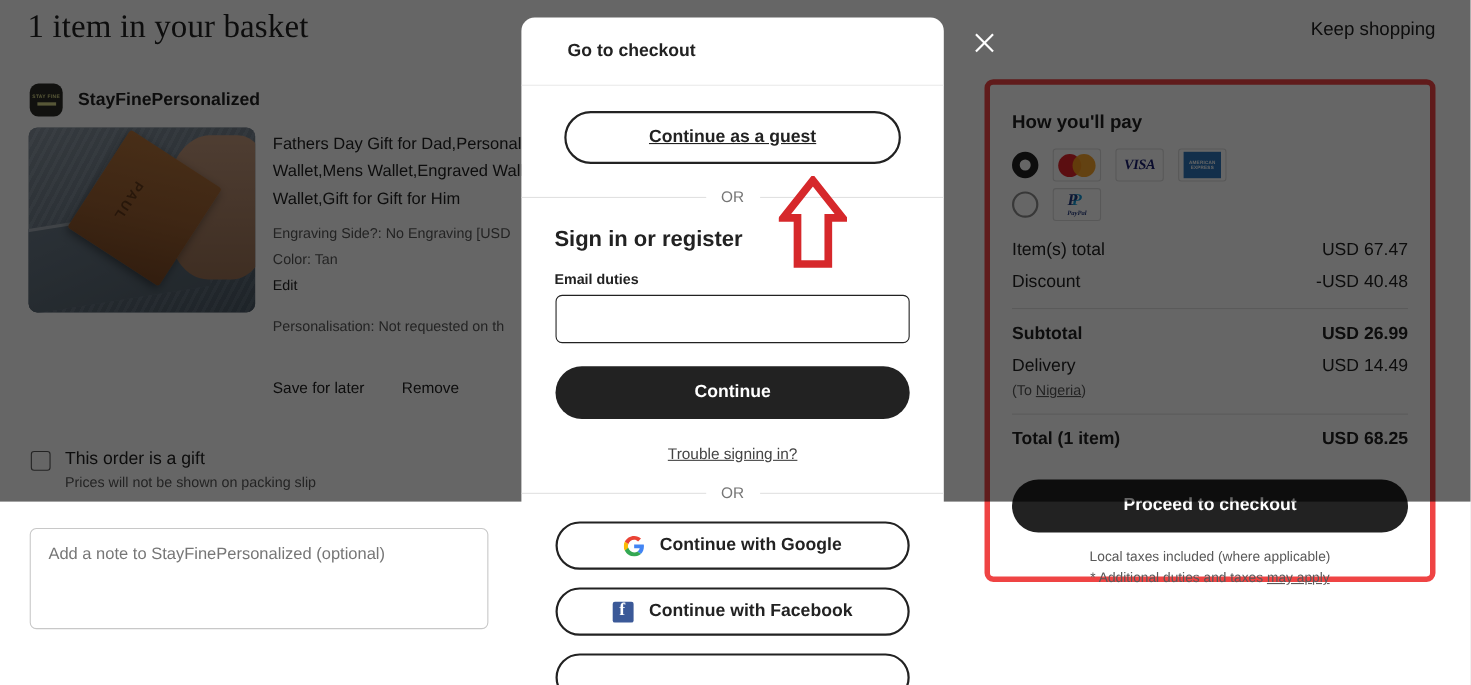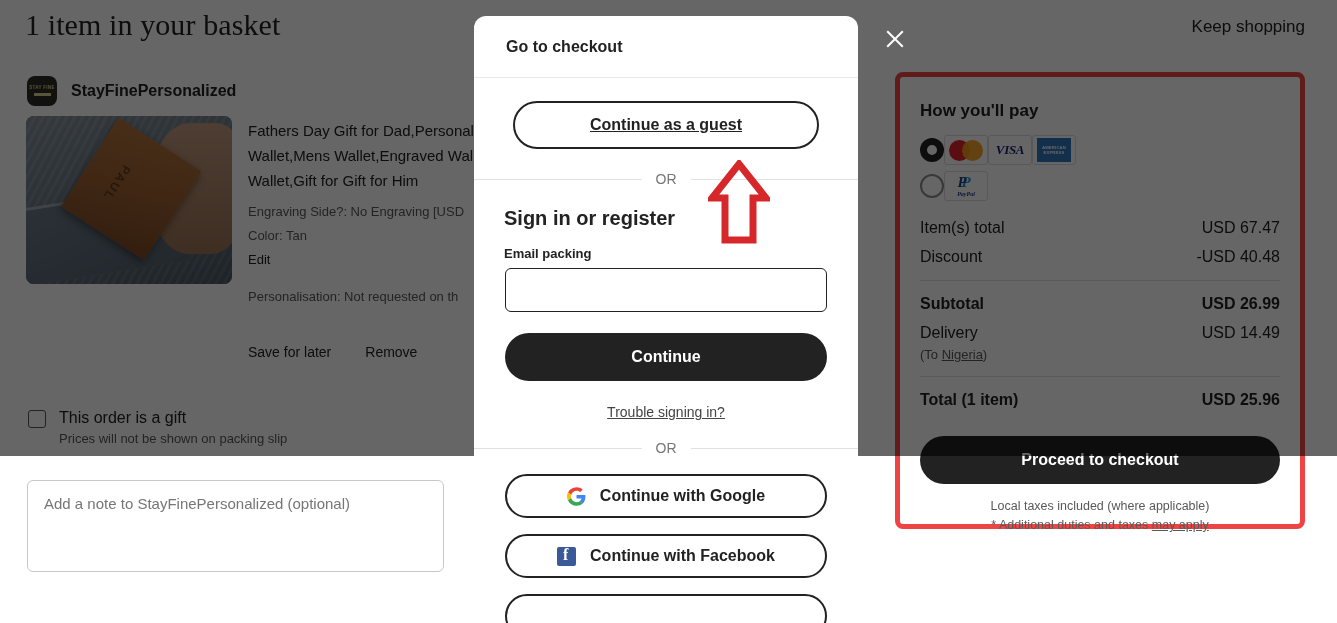--- a/index.html
+++ b/index.html
@@ -93,21 +93,21 @@
   }
 
   
   .summary {
     position: absolute; left: 895px; top: 72px; width: 410px; height: 457px;
     background: #ffffff; border: 5px solid #ef4444; border-radius: 8px;
     padding: 24px 20px;
   }
   .summary h3 { font-size: 17px; font-weight: 700; color: #222222; margin-bottom: 14px; }
   .pay-rows { margin-bottom: 18px; }
-  .pay-row { display: flex; align-items: center; gap: 0; margin-bottom: 6px; }
+  .pay-row { display: flex; align-items: center; gap: 13px; margin-bottom: 6px; }
   .radio { width: 24px; height: 24px; border-radius: 50%; border: 3px solid #222; background: #fff; }
   .radio.checked { border: 7px solid #222; background: #fff; }
   .radio.empty { border: 2px solid #8c8c8c; }
   .card-chip {
     width: 44px; height: 30px; border: 1px solid #dcdcdc; border-radius: 3px;
     background: #fff; display: flex; align-items: center; justify-content: center;
   }
   .mc { position: relative; width: 34px; height: 21px; }
   .mc i { position: absolute; top: 0; width: 21px; height: 21px; border-radius: 50%; }
   .mc .l { left: 0; background: #e4252b; }
@@ -141,21 +141,21 @@
   .close-x::before, .close-x::after {
     content: ""; position: absolute; left: 0; top: 10px; width: 22px; height: 2px; background: #fff;
   }
   .close-x::before { transform: rotate(45deg); }
   .close-x::after { transform: rotate(-45deg); }
 
   .modal {
     position: absolute; left: 474px; top: 16px; width: 384px; height: 607px;
     background: #ffffff; border-radius: 12px 12px 0 0; overflow: hidden;
   }
-  .modal-head { height: 62px; display: flex; align-items: center; padding: 0 32px; border-bottom: 1px solid #eaeaea; }
+  .modal-head { height: 62px; display: flex; align-items: center; padding: 0 42px; border-bottom: 1px solid #eaeaea; }
   .modal-head .t { font-size: 16px; font-weight: 700; color: #222222; }
   .modal-body { padding: 0; }
 
   .guest-btn {
     display: block; width: 306px; height: 48px; margin: 23px auto 0;
     border: 2px solid #222222; border-radius: 24px; background: #fff;
     font-size: 16px; font-weight: 700; color: #222222; cursor: pointer;
     font-family: "Liberation Sans", sans-serif;
     text-decoration: underline;
   }
@@ -294,21 +294,21 @@
         <span>USD 14.49</span>
       </div>
       <div class="to-line">
         <span>(To </span><u>Nigeria</u><span>)</span>
       </div>
 
       <div class="hr"></div>
 
       <div class="line bold">
         <span>Total (1 item)</span>
-        <span>USD 25.96</span>
+        <span>USD 68.25</span>
       </div>
 
       <button class="checkout-btn">Proceed to checkout</button>
 
       <div class="tax-note">
         <span>Local taxes included (where applicable)</span><br>
         <span>* Additional duties and taxes </span><u>may apply</u>
       </div>
     </div>
   </div>
@@ -325,21 +325,21 @@
     <div class="modal-body">
       <button class="guest-btn">Continue as a guest</button>
 
       <div class="or-sep">
         <span class="bar"></span>
         <span class="lbl">OR</span>
         <span class="bar"></span>
       </div>
 
       <div class="signin-h">Sign in or register</div>
-      <div class="email-lbl">Email packing</div>
+      <div class="email-lbl">Email duties</div>
       <input class="email-input" type="text" placeholder="" style="">
 
       <button class="continue-btn">Continue</button>
 
       <a class="trouble" href="#">Trouble signing in?</a>
 
       <div class="or-sep" style="margin-top:20px;margin-bottom:18px;">
         <span class="bar"></span>
         <span class="lbl">OR</span>
         <span class="bar"></span>

